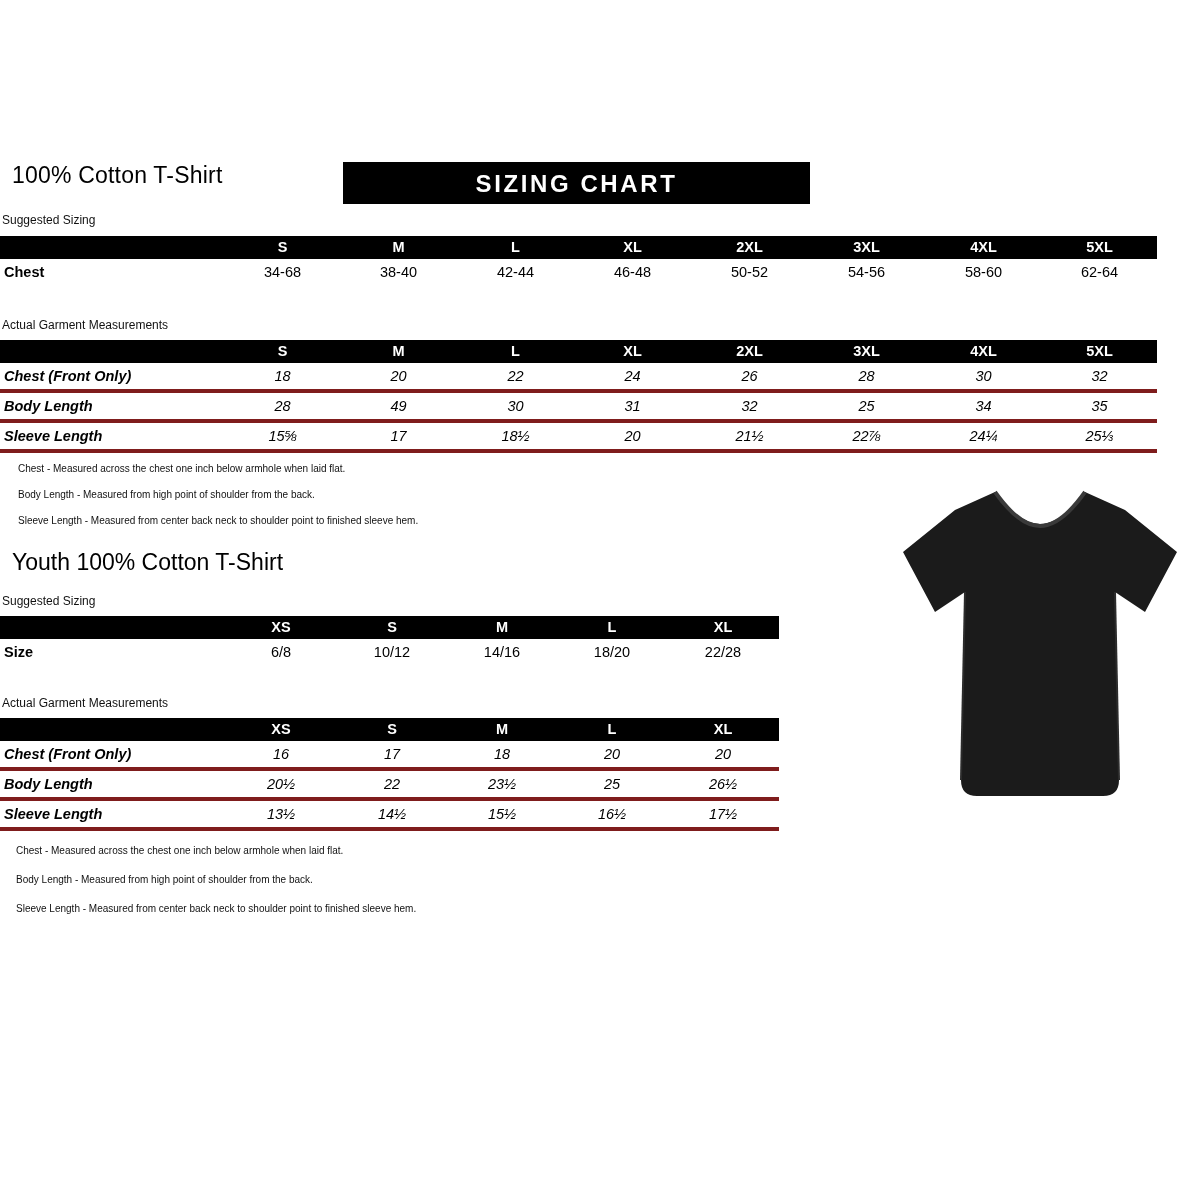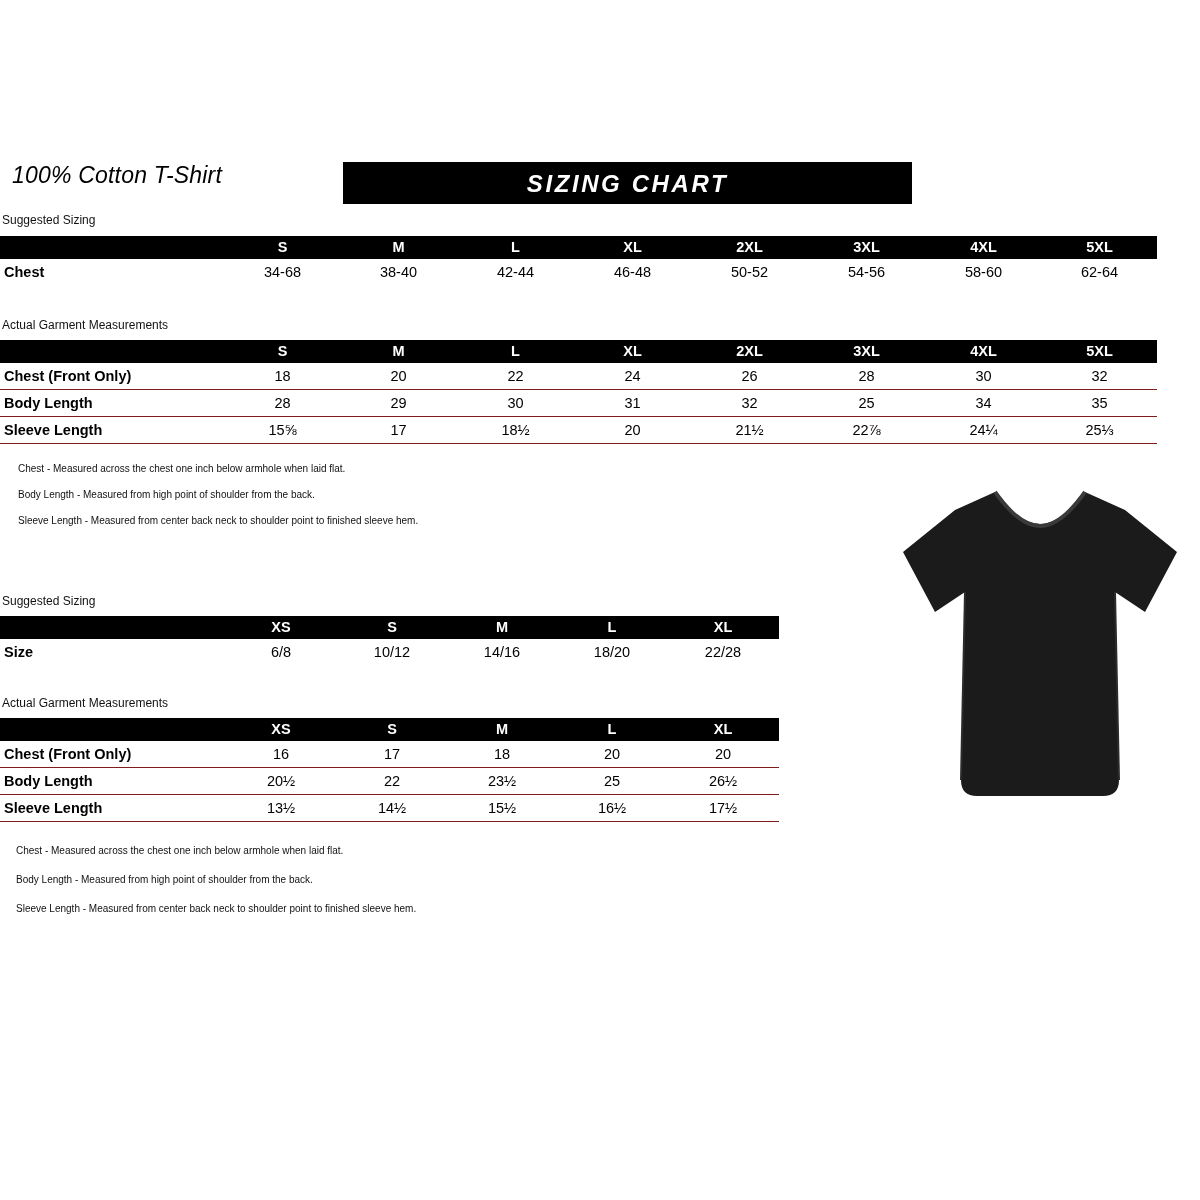--- a/index.html
+++ b/index.html
@@ -22,36 +22,35 @@
     height: 1200px;
   }
 
   
   .adult-head {
     position: absolute;
     left: 12px;
     top: 162px;
     width: 900px;
     height: 42px;
-    font-style: italic;
   }
   .main-title {
     position: absolute;
     left: 0;
     top: 0;
     font-size: 23px;
     font-weight: 400;
     letter-spacing: 0.2px;
     white-space: nowrap;
   }
   .sizing-banner {
     position: absolute;
     left: 331px;
     top: 0px;
-    width: 569px;
+    width: 467px;
     height: 42px;
     background: #000000;
   }
   .sizing-banner span {
     position: absolute;
     left: 0; right: 0;
     top: 8px;
     text-align: center;
     color: #ffffff;
     font-size: 24px;
@@ -96,21 +95,22 @@
     font-size: 14.5px;
     color: #000;
   }
   table.grid tbody td.rowlabel {
     text-align: left;
     font-weight: bold;
     padding-left: 4px;
     font-size: 14.5px;
   }
   table.grid tbody tr.ruled td {
-    border-bottom: 1px solid #7f1d1d;
+    border-bottom: 4px solid #7f1d1d;
+    font-style: italic;
   }
 
   
   .note {
     position: absolute;
     font-size: 10px;
     color: #111;
     white-space: nowrap;
   }
 
@@ -223,21 +223,21 @@
           <td>22</td>
           <td>24</td>
           <td>26</td>
           <td>28</td>
           <td>30</td>
           <td>32</td>
         </tr>
         <tr class="ruled">
           <td class="rowlabel">Body Length</td>
           <td>28</td>
-          <td>29</td>
+          <td>49</td>
           <td>30</td>
           <td>31</td>
           <td>32</td>
           <td>25</td>
           <td>34</td>
           <td>35</td>
         </tr>
         <tr class="ruled">
           <td class="rowlabel">Sleeve Length</td>
           <td>15⅝</td>
@@ -249,20 +249,21 @@
           <td>24¼</td>
           <td>25⅓</td>
         </tr>
       </tbody>
   </table>
 
   <div class="note" style="left:18px; top:463px;">Chest - Measured across the chest one inch below armhole when laid flat.</div>
   <div class="note" style="left:18px; top:489px;">Body Length - Measured from high point of shoulder from the back.</div>
   <div class="note" style="left:18px; top:515px;">Sleeve Length - Measured from center back neck to shoulder point to finished sleeve hem.</div>
 
+  <div class="youth-title">Youth 100% Cotton T-Shirt</div>
 
   <div class="sub-label" style="left:2px; top:594px;">Suggested Sizing</div>
 
   <table class="grid" id="youth-suggested" style="left:0px; top:616px; width:779px;">
     <colgroup>
       <col style="width:225px">
         <col style="width:112px">
         <col style="width:110px">
         <col style="width:110px">
         <col style="width:110px">

